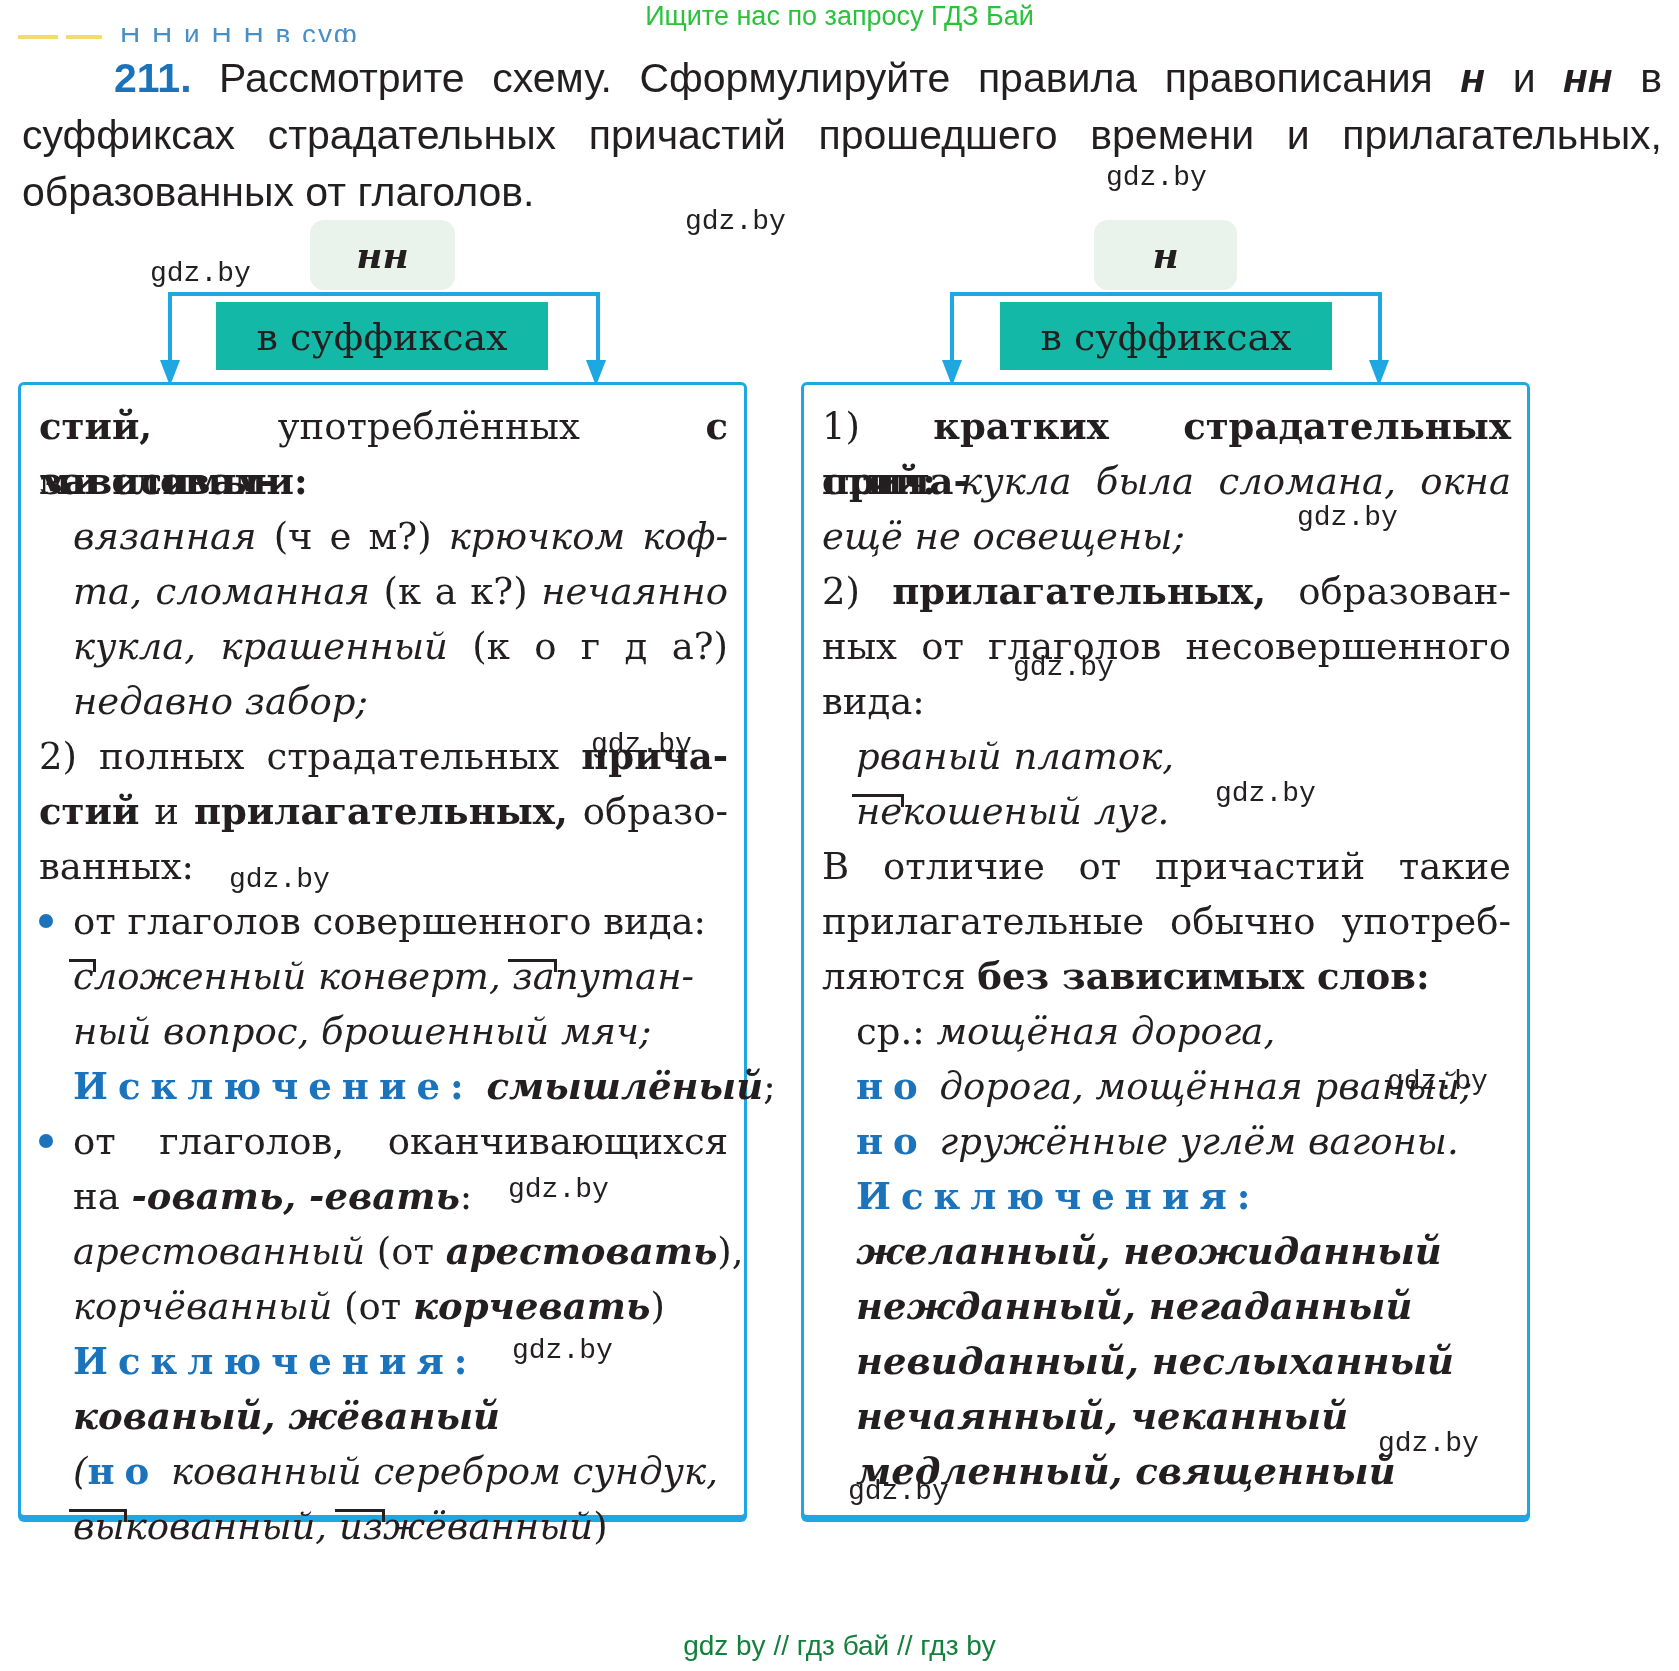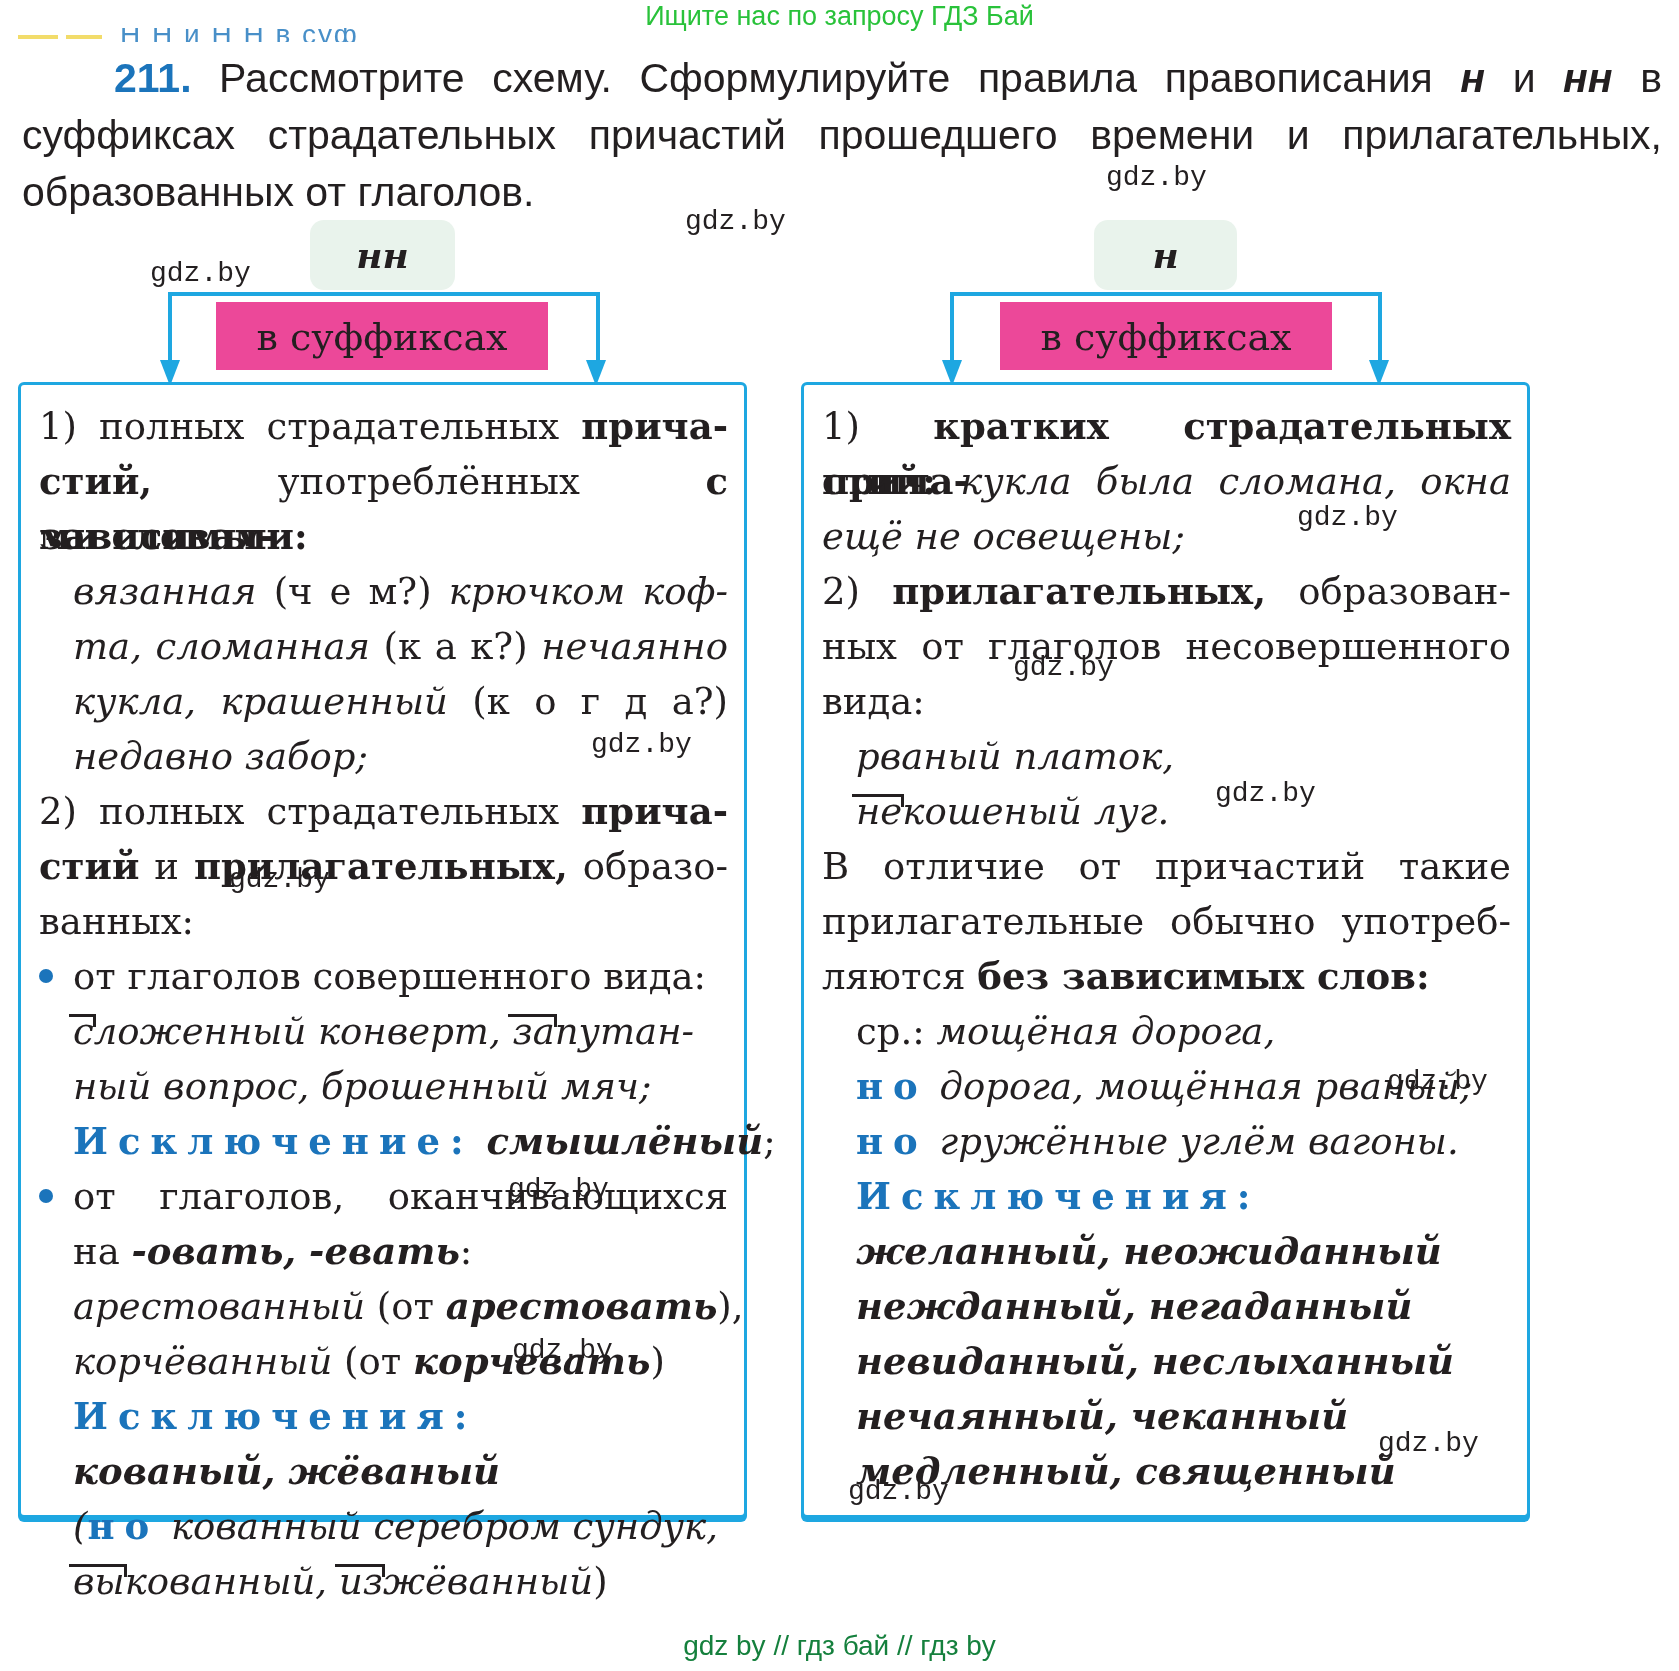--- a/index.html
+++ b/index.html
@@ -18,21 +18,21 @@
     text-align: justify; text-align-last: left; }
   .task .num { color: #1b74bb; font-weight: bold; margin-left: 92px; }
   .task .bi { font-weight: bold; font-style: italic; }
 
   .wm { position: absolute; font-family: Liberation Mono, monospace; font-size: 28px; color: #231f20; line-height: 32px; }
   .wm-bottom { position: absolute; top: 1652px; left: 0; width: 1679px; text-align: center; transform: translateY(-22px);
     font-family: Liberation Sans, sans-serif; font-size: 28px; color: #15803d; }
 
   .pill { position: absolute; background: #e9f3ec; border-radius: 14px; text-align: center;
     font-style: italic; font-weight: bold; font-size: 36px; line-height: 70px; color: #231f20; }
-  .sublabel { position: absolute; background: #ec4899; text-align: center; font-size: 38px; line-height: 70px; color: #231f20; }
+  .sublabel { position: absolute; background: #14b8a6; text-align: center; font-size: 38px; line-height: 70px; color: #231f20; }
 
   .bracket { position: absolute; border: 4px solid #1ea7e1; border-bottom: none; }
   .arrow { position: absolute; width: 0; height: 0; border-left: 10px solid transparent; border-right: 10px solid transparent;
     border-top: 26px solid #1ea7e1; }
 
   .box { position: absolute; border: 3px solid #1ea7e1; border-radius: 6px; background: #fff; box-shadow: 0 4px 0 #1ea7e1; }
   .box .content { position: absolute; left: 18px; top: 14px; right: 16px; font-size: 37px; line-height: 55px; }
   .line { white-space: nowrap; display: block; height: 55px; }
   .just { text-align: justify; text-align-last: justify; white-space: normal; }
   .ind { padding-left: 34px; }
@@ -72,21 +72,20 @@
 <div class="sublabel" style="left:216px;top:302px;width:332px;height:68px;">в суффиксах</div>
 
 <div class="pill" style="left:1094px;top:220px;width:143px;height:70px;">н</div>
 <div class="bracket" style="left:950px;top:292px;width:432px;height:72px;"></div>
 <div class="arrow" style="left:942px;top:360px;"></div>
 <div class="arrow" style="left:1369px;top:360px;"></div>
 <div class="sublabel" style="left:1000px;top:302px;width:332px;height:68px;">в суффиксах</div>
 
 <div class="box" style="left:18px;top:382px;width:729px;height:1136px;">
   <div class="content">
-    <span class="line just"><span>1) полных страдательных </span><span class="b">прича-</span></span>
     <span class="line just"><span class="b">стий,</span><span> употреблённых </span><span class="b">с зависимы-</span></span>
     <span class="line"><span class="b">ми словами:</span></span>
     <span class="line just ind"><span class="i">вязанная</span><span> (ч е м?) </span><span class="i">крючком коф-</span></span>
     <span class="line just ind"><span class="i">та, сломанная</span><span> (к а к?) </span><span class="i">нечаянно</span></span>
     <span class="line just ind"><span class="i">кукла, крашенный</span><span> (к о г д а?)</span></span>
     <span class="line ind"><span class="i">недавно забор;</span></span>
     <span class="line just"><span>2) полных страдательных </span><span class="b">прича-</span></span>
     <span class="line just"><span class="b">стий</span><span> и </span><span class="b">прилагательных,</span><span> образо-</span></span>
     <span class="line"><span>ванных:</span></span>
     <span class="line ind"><span class="dot"></span><span>от глаголов совершенного вида:</span></span>

